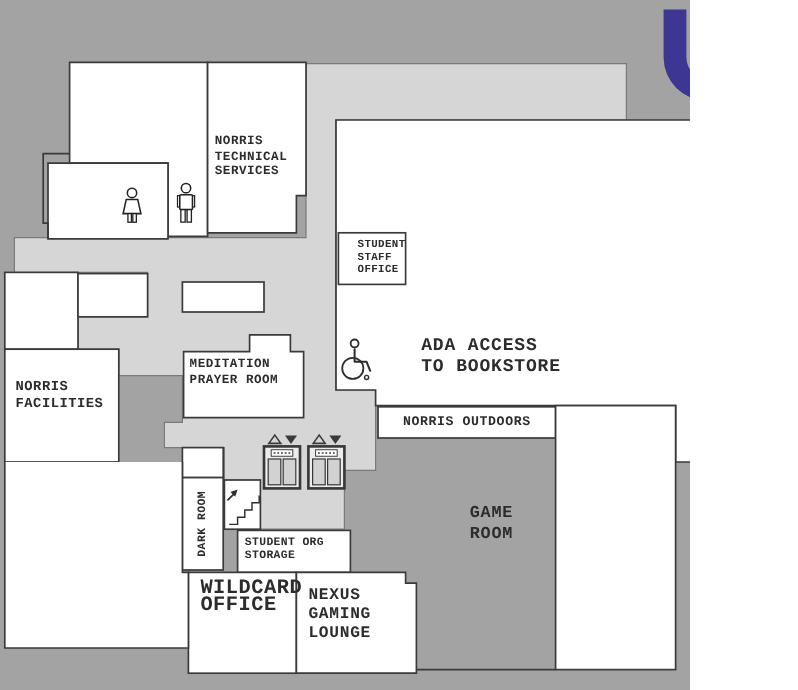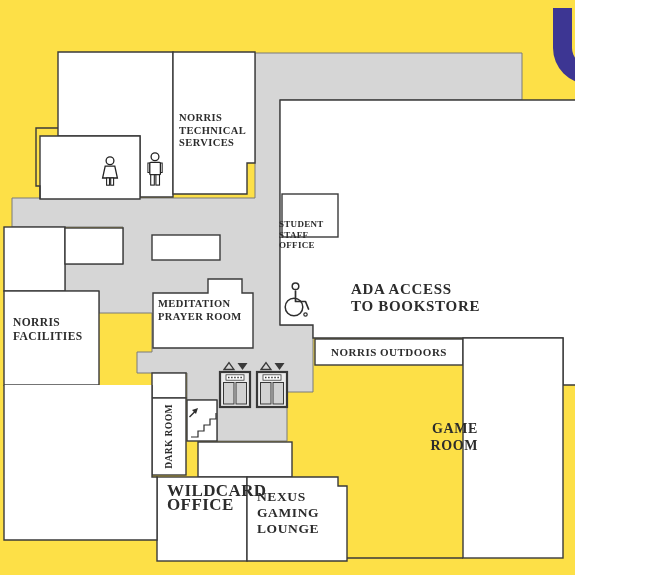--- a/index.html
+++ b/index.html
@@ -1,35 +1,35 @@
 <!DOCTYPE html>
 <html><head>
 <meta charset="utf-8">
 <style>
   html,body{margin:0;padding:0;background:#ffffff;}
-  #stage{position:relative;width:575px;height:575px;background:#fde047;overflow:hidden;
-         font-family:Liberation Serif, serif;}
+  #stage{position:relative;width:575px;height:575px;background:#a3a3a3;overflow:hidden;
+         font-family:Liberation Mono, monospace;}
   #plan{position:absolute;left:0;top:0;}
   .lbl{position:absolute;color:#2c2c2c;font-weight:700;white-space:pre-line;
        letter-spacing:0.4px;line-height:1.15;}
   .lbl-nts{left:179px;top:112px;font-size:10.5px;line-height:12.5px;}
-  .lbl-sso{left:279px;top:199px;font-size:9px;line-height:10.5px;letter-spacing:0.3px;margin-top:20px;}
+  .lbl-sso{left:298px;top:199px;font-size:9px;line-height:10.5px;letter-spacing:0.3px;}
   .lbl-ada{left:323px;top:281px;font-size:15px;line-height:16.5px;letter-spacing:0.7px;margin-left:28px;}
   .lbl-outdoors{left:315px;top:339px;width:148px;height:26px;display:flex;align-items:center;
        justify-content:center;font-size:11px;letter-spacing:0.5px;}
   .lbl-meditation{left:158px;top:298px;font-size:10.5px;line-height:12.5px;}
   .lbl-facilities{left:13px;top:316px;font-size:11.5px;line-height:13.5px;}
   .lbl-artica{left:37px;top:452px;font-size:15.5px;line-height:17.5px;letter-spacing:0.6px;}
   .lbl-darkroom{left:152px;top:398px;width:34px;height:77px;display:flex;align-items:center;
        justify-content:center;font-size:9.5px;}
   .lbl-darkroom span{transform:rotate(-90deg);white-space:nowrap;letter-spacing:0.4px;}
   .lbl-sos{left:204px;top:446px;font-size:9.5px;line-height:11px;letter-spacing:0.3px;}
   .lbl-wildcard{left:167px;top:484px;font-size:17px;line-height:13.5px;}
   .lbl-nexus{left:257px;top:489px;font-size:13.5px;line-height:16px;letter-spacing:0.6px;}
-  .lbl-game{left:381px;top:420px;width:97px;text-align:right;font-size:14px;line-height:17px;
+  .lbl-game{left:361px;top:420px;width:97px;text-align:center;font-size:14px;line-height:17px;
        letter-spacing:0.6px;}
 </style>
 </head>
 <body>
 
 <div id="stage">
 
   <svg id="plan" width="665" height="575" viewBox="0 0 665 575" xmlns="http://www.w3.org/2000/svg">
 
     <path d="M12,198 L255,198 L255,53 L522,53 L522,100 L280,100 L280,325 L313,325 L313,392
@@ -125,20 +125,22 @@
 STAFF
 OFFICE</div>
   <div class="lbl lbl-ada">ADA ACCESS
 TO BOOKSTORE</div>
   <div class="lbl lbl-meditation">MEDITATION
 PRAYER ROOM</div>
   <div class="lbl lbl-outdoors">NORRIS OUTDOORS</div>
   <div class="lbl lbl-facilities">NORRIS
 FACILITIES</div>
   <div class="lbl lbl-darkroom"><span>DARK ROOM</span></div>
+  <div class="lbl lbl-sos">STUDENT ORG
+STORAGE</div>
   <div class="lbl lbl-wildcard">WILDCARD
 OFFICE</div>
   <div class="lbl lbl-nexus">NEXUS
 GAMING
 LOUNGE</div>
   <div class="lbl lbl-game">GAME
 ROOM</div>
 </div>
 
 </body></html>

